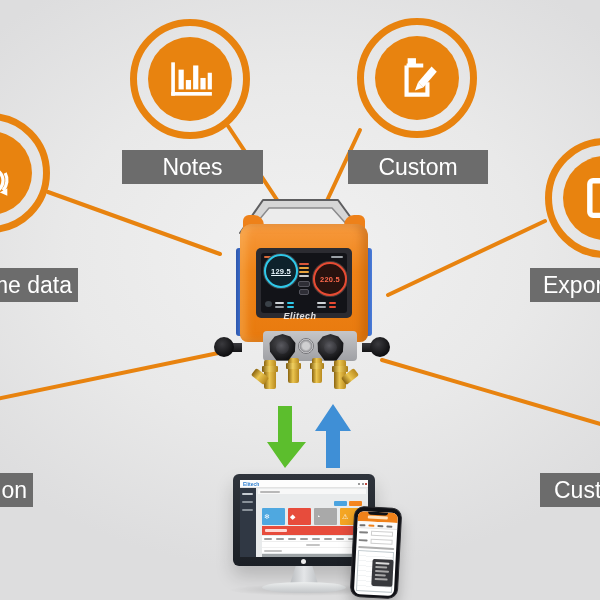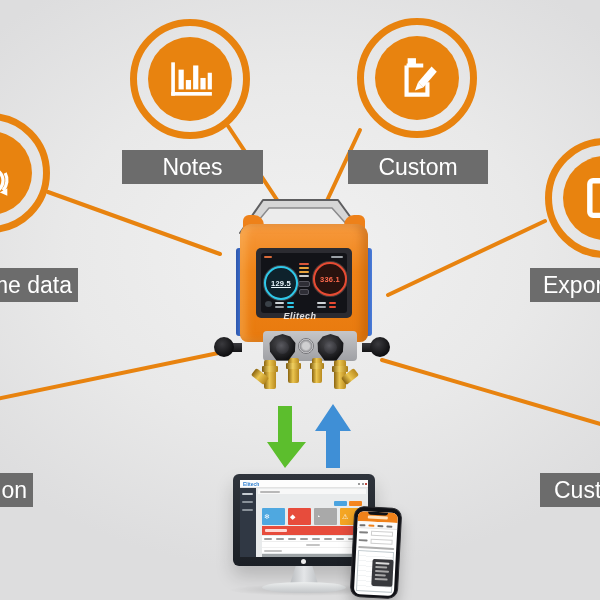--- a/index.html
+++ b/index.html
@@ -183,26 +183,26 @@
   <div class="ear" style="left:243px; top:215px; border-radius:6px 10px 0 0;"></div>
   <div class="ear" style="left:344px; top:215px; border-radius:10px 6px 0 0;"></div>
   <div class="body-main"></div>
 
   <div class="screen-bezel"></div>
   <div class="screen">
 
     <div class="dash" style="left:3px; top:3px; width:8px; height:2px; background:#D86A3A;"></div>
     <div class="dash" style="left:70px; top:3px; width:12px; height:2px; background:#9AA0A6;"></div>
 
-    <div class="gauge g-low" style="left:3px; top:13px;text-decoration:underline;">
+    <div class="gauge g-low" style="left:3px; top:1px;text-decoration:underline;">
       <span class="val">129.5</span>
     </div>
 
     <div class="gauge g-high" style="left:52px; top:9px;">
-      <span class="val">336.1</span>
+      <span class="val">220.5</span>
     </div>
 
     <div class="dash" style="left:38px; top:10px; width:10px; height:2px; background:#D8563A;"></div>
     <div class="dash" style="left:38px; top:14px; width:10px; height:2px; background:#E8A23C;"></div>
     <div class="dash" style="left:38px; top:18px; width:10px; height:2px; background:#E8A23C;"></div>
     <div class="dash" style="left:38px; top:22px; width:10px; height:2px; background:#CCCCCC;"></div>
     <div class="chip" style="left:37px; top:28px; width:12px; height:6px;"></div>
     <div class="chip" style="left:38px; top:36px; width:10px; height:6px;"></div>
 
     <div class="dash" style="left:4px; top:48px; width:7px; height:6px; background:#3A4148; border-radius:50%;"></div>

